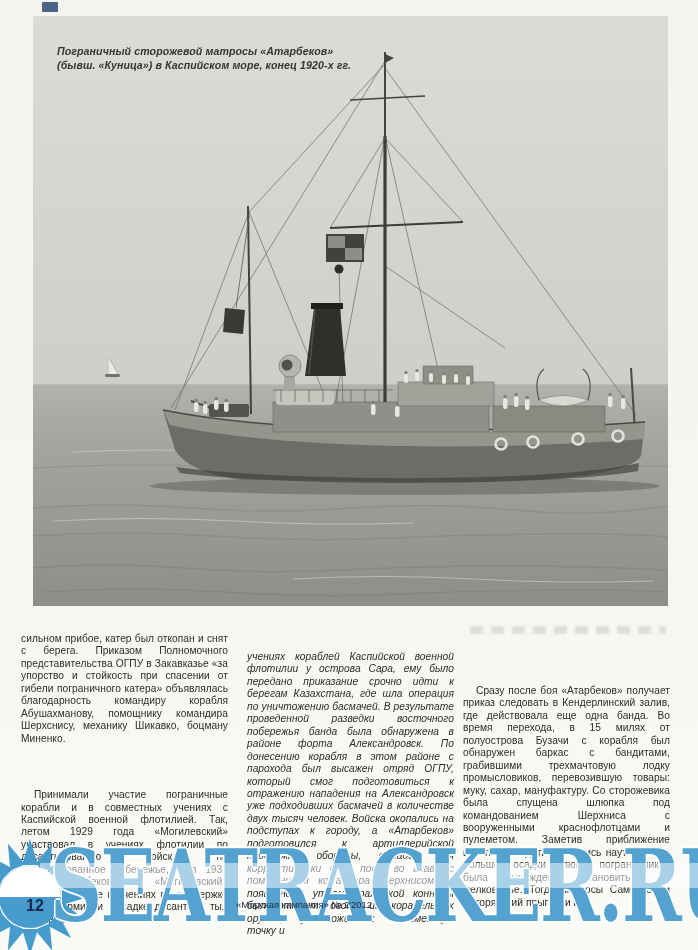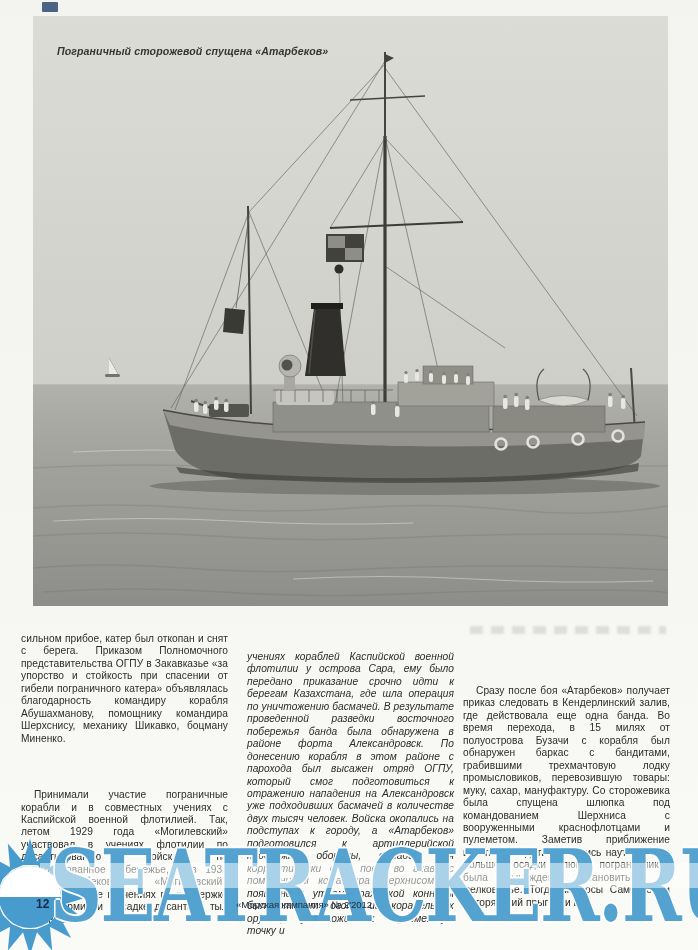--- a/index.html
+++ b/index.html
@@ -29,22 +29,22 @@
   .col p.indent{text-indent:13px;margin-top:44px;}
   .col-left{left:21px; top:633px;}
   .col-mid{left:247px; top:651px;font-style:italic;}
   .col-right{left:463px; top:641px;}
   .ghost-line{
     position:absolute; left:470px; top:626px; width:196px; height:8px;
     background:repeating-linear-gradient(90deg, rgba(110,110,108,.30) 0 13px, rgba(110,110,108,0) 13px 21px);
     filter:blur(1.2px); opacity:.6; z-index:0;
   }
   .footer-page{
-    position:absolute; left:36px; top:897px; z-index:8;
-    font-size:12px; font-weight:bold; color:#16294d;
+    position:absolute; left:26px; top:897px; z-index:8;
+    font-size:16px; font-weight:bold; color:#16294d;
   }
   .footer-journal{
     position:absolute; left:236px; top:899px; z-index:8;
     font-size:9.6px; font-weight:normal; color:#232d3e; letter-spacing:-.1px;
   }
   .watermark-text{
     position:absolute; left:50px; top:836px; z-index:6;
     font-family:"DejaVu Serif", serif; font-weight:bold;
     font-size:100px; line-height:1; letter-spacing:-2px;
     color:rgba(72,156,205,.94);
@@ -231,21 +231,22 @@
           <circle cx="398" cy="355.5" r="1.6"></circle>
             <circle cx="411" cy="357.5" r="1.6"></circle>
           <circle cx="423" cy="356.5" r="1.6"></circle>
             <circle cx="435" cy="358.5" r="1.6"></circle>
         </g>
       </g>
     </svg>
   </div>
 
   <div class="caption">
-    <div>Пограничный сторожевой спущена «Атарбеков»</div>
+    <div>Пограничный сторожевой матросы «Атарбеков»</div>
+    <div>(бывш. «Куница») в Каспийском море, конец 1920-х гг.</div>
   </div>
 
   <div class="ghost-line"></div>
 
   <div class="col col-left">
     <p>сильном прибое, катер был откопан и снят с берега. Приказом Полномочного представительства ОГПУ в Закавказье «за упорство и стойкость при спасении от гибели пограничного катера» объявлялась благодарность командиру корабля Абушахманову, помощнику командира Шерхснису, механику Шикавко, боцману Миненко.</p>
     <p class="indent">Принимали участие пограничные корабли и в совместных учениях с Каспийской военной флотилией. Так, летом 1929 года «Могилевский» участвовал в учениях флотилии по десантированию войск на необорудованное побережье, а в 1932 году «Атарбеков» и «Могилевский» приняли участие в учениях по поддержке фланга армии и высадке десанта в тыл противника.</p>
     <p class="indent">В апреле 1931 г., когда сторожевой корабль «Атарбеков» участвовал в</p>
   </div>
   <div class="col col-mid">

